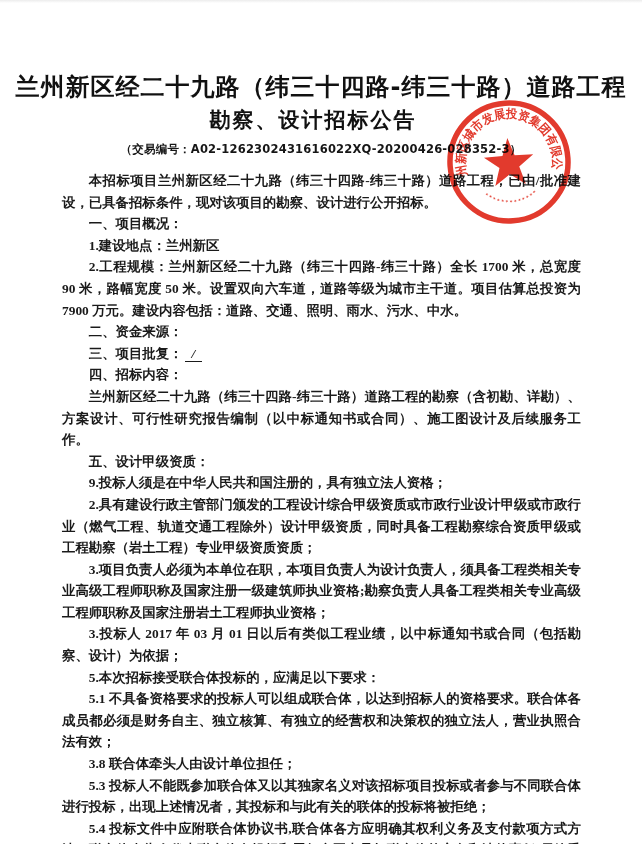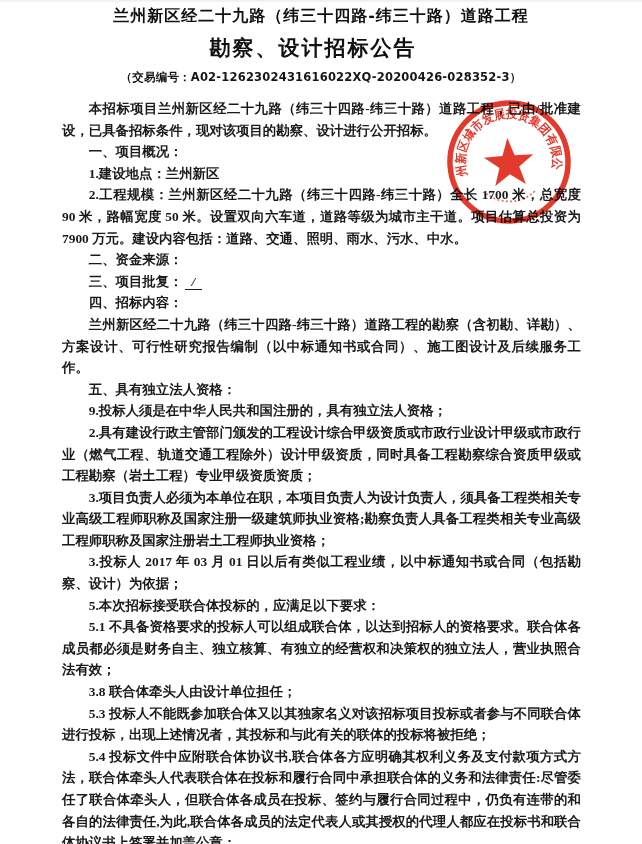--- a/index.html
+++ b/index.html
@@ -10,23 +10,23 @@
     background: #ffffff;
     overflow: hidden;
     font-family: "Liberation Serif", "DejaVu Serif", serif;
   }
   .page-top-edge {
     position: absolute; top: 0; left: 0; right: 0; height: 3px;
     background: linear-gradient(#ececec, #ffffff);
   }
   .doc-header { position: relative; text-align: center; }
   .doc-title-line1 {
-    margin: 0; 
+    margin: 0; padding-top: 72px;
     font-family: "DejaVu Sans", "Liberation Sans", sans-serif;
-    font-weight: bold; font-size: 16px; line-height: 31px;
+    font-weight: bold; font-size: 24px; line-height: 31px;
     color: #111111; letter-spacing: 1px;
   }
   .doc-title-line2 {
     margin: 2px 16px 0 0;
     font-family: "DejaVu Sans", "Liberation Sans", sans-serif;
     font-weight: bold; font-size: 21px; line-height: 31px;
     color: #111111; letter-spacing: 2px; text-align: center;
   }
   .trade-no {
     margin-top: 6px;
@@ -76,21 +76,21 @@
 
   <div class="doc-body">
       <p class="para"><span>本招标项目兰州新区经二十九路（纬三十四路-纬三十路）道路工程，已由/批准建设，已具备招标条件，现对该项目的勘察、设计进行公开招标。</span></p>
       <p class="para"><span>一、项目概况：</span></p>
       <p class="para"><span>1.建设地点：兰州新区</span></p>
       <p class="para"><span>2.工程规模：兰州新区经二十九路（纬三十四路-纬三十路）全长 1700 米，总宽度 90 米，路幅宽度 50 米。设置双向六车道，道路等级为城市主干道。项目估算总投资为 7900 万元。建设内容包括：道路、交通、照明、雨水、污水、中水。</span></p>
       <p class="para"><span>二、资金来源：</span></p>
       <p class="para"><span>三、项目批复：</span><span class="blank-slash">/</span></p>
       <p class="para"><span>四、招标内容：</span></p>
       <p class="para"><span>兰州新区经二十九路（纬三十四路-纬三十路）道路工程的勘察（含初勘、详勘）、方案设计、可行性研究报告编制（以中标通知书或合同）、施工图设计及后续服务工作。</span></p>
-      <p class="para"><span>五、具有独立法人资格：</span></p>
+      <p class="para"><span>五、设计甲级资质：</span></p>
       <p class="para"><span>9.投标人须是在中华人民共和国注册的，具有独立法人资格；</span></p>
       <p class="para"><span>2.具有建设行政主管部门颁发的工程设计综合甲级资质或市政行业设计甲级或市政行业（燃气工程、轨道交通工程除外）设计甲级资质，同时具备工程勘察综合资质甲级或工程勘察（岩土工程）专业甲级资质资质；</span></p>
       <p class="para"><span>3.项目负责人必须为本单位在职，本项目负责人为设计负责人，须具备工程类相关专业高级工程师职称及国家注册一级建筑师执业资格;勘察负责人具备工程类相关专业高级工程师职称及国家注册岩土工程师执业资格；</span></p>
       <p class="para"><span>3.投标人 2017 年 03 月 01 日以后有类似工程业绩，以中标通知书或合同（包括勘察、设计）为依据；</span></p>
       <p class="para"><span>5.本次招标接受联合体投标的，应满足以下要求：</span></p>
       <p class="para"><span>5.1 不具备资格要求的投标人可以组成联合体，以达到招标人的资格要求。联合体各成员都必须是财务自主、独立核算、有独立的经营权和决策权的独立法人，营业执照合法有效；</span></p>
       <p class="para"><span>3.8 联合体牵头人由设计单位担任；</span></p>
       <p class="para"><span>5.3 投标人不能既参加联合体又以其独家名义对该招标项目投标或者参与不同联合体进行投标，出现上述情况者，其投标和与此有关的联体的投标将被拒绝；</span></p>
       <p class="para"><span>5.4 投标文件中应附联合体协议书,联合体各方应明确其权利义务及支付款项方式方法，联合体牵头人代表联合体在投标和履行合同中承担联合体的义务和法律责任:尽管委任了联合体牵头人，但联合体各成员在投标、签约与履行合同过程中，仍负有连带的和各自的法律责任,为此,联合体各成员的法定代表人或其授权的代理人都应在投标书和联合体协议书上签署并加盖公章；</span></p>
     </div>

